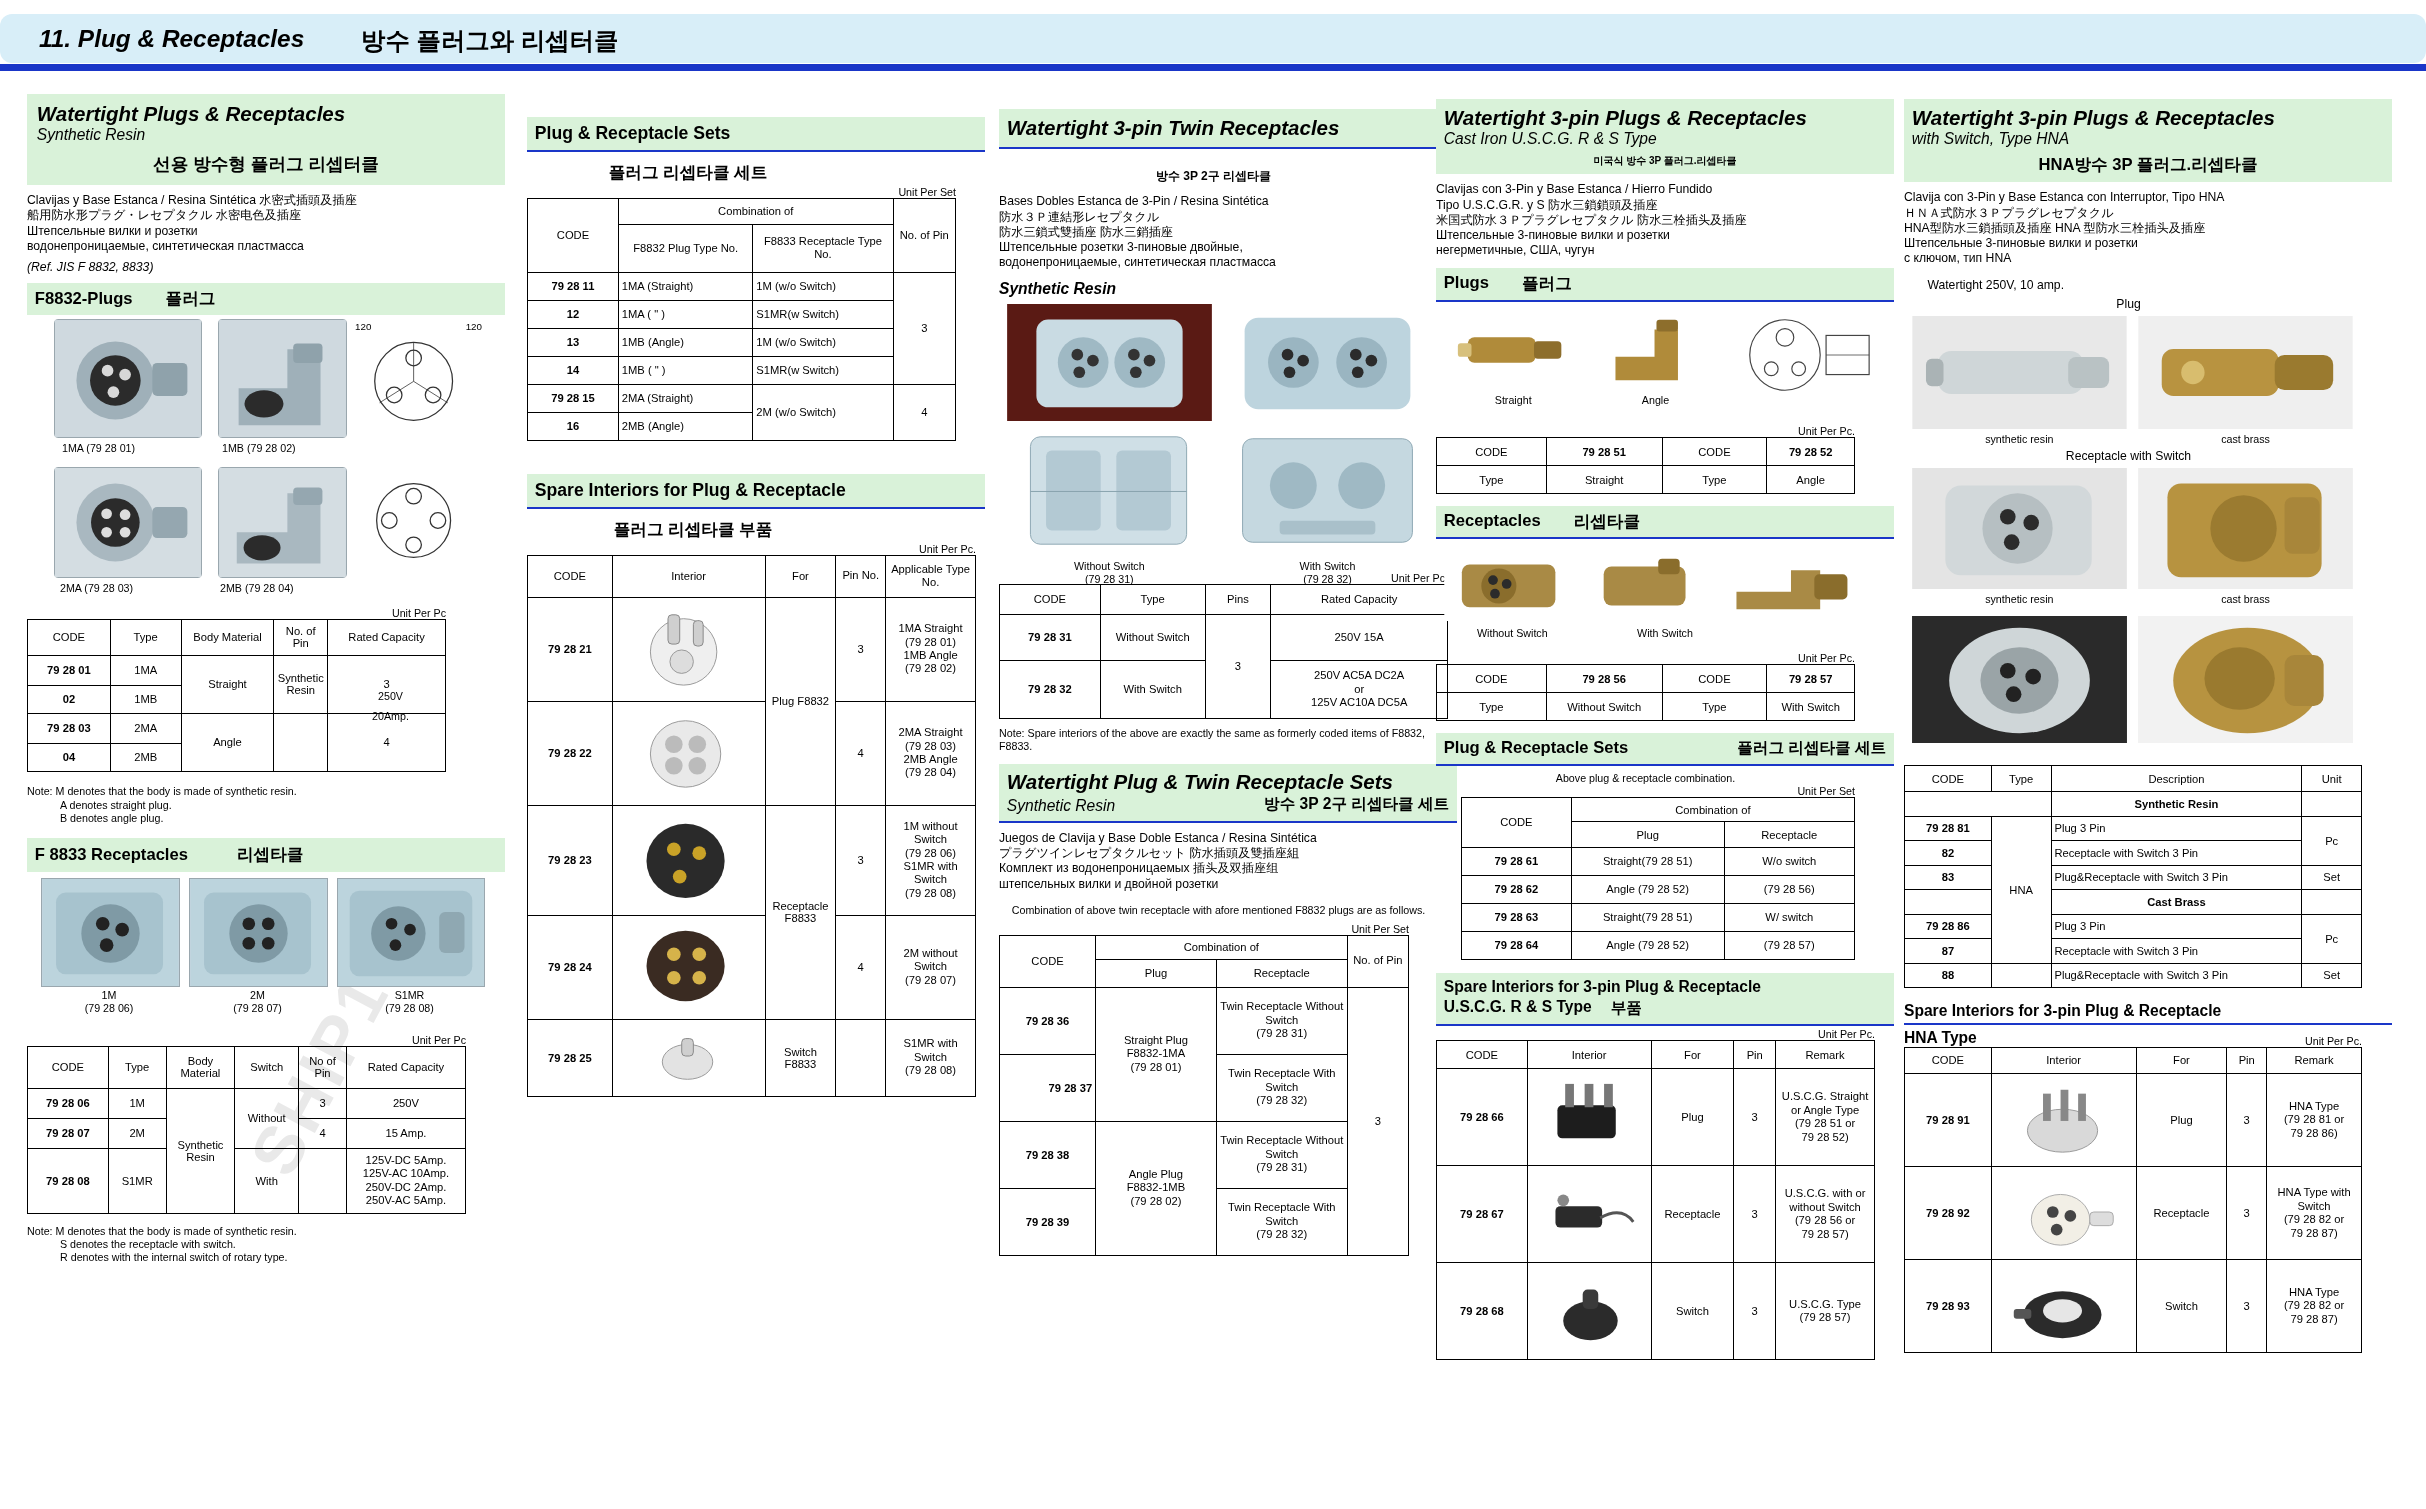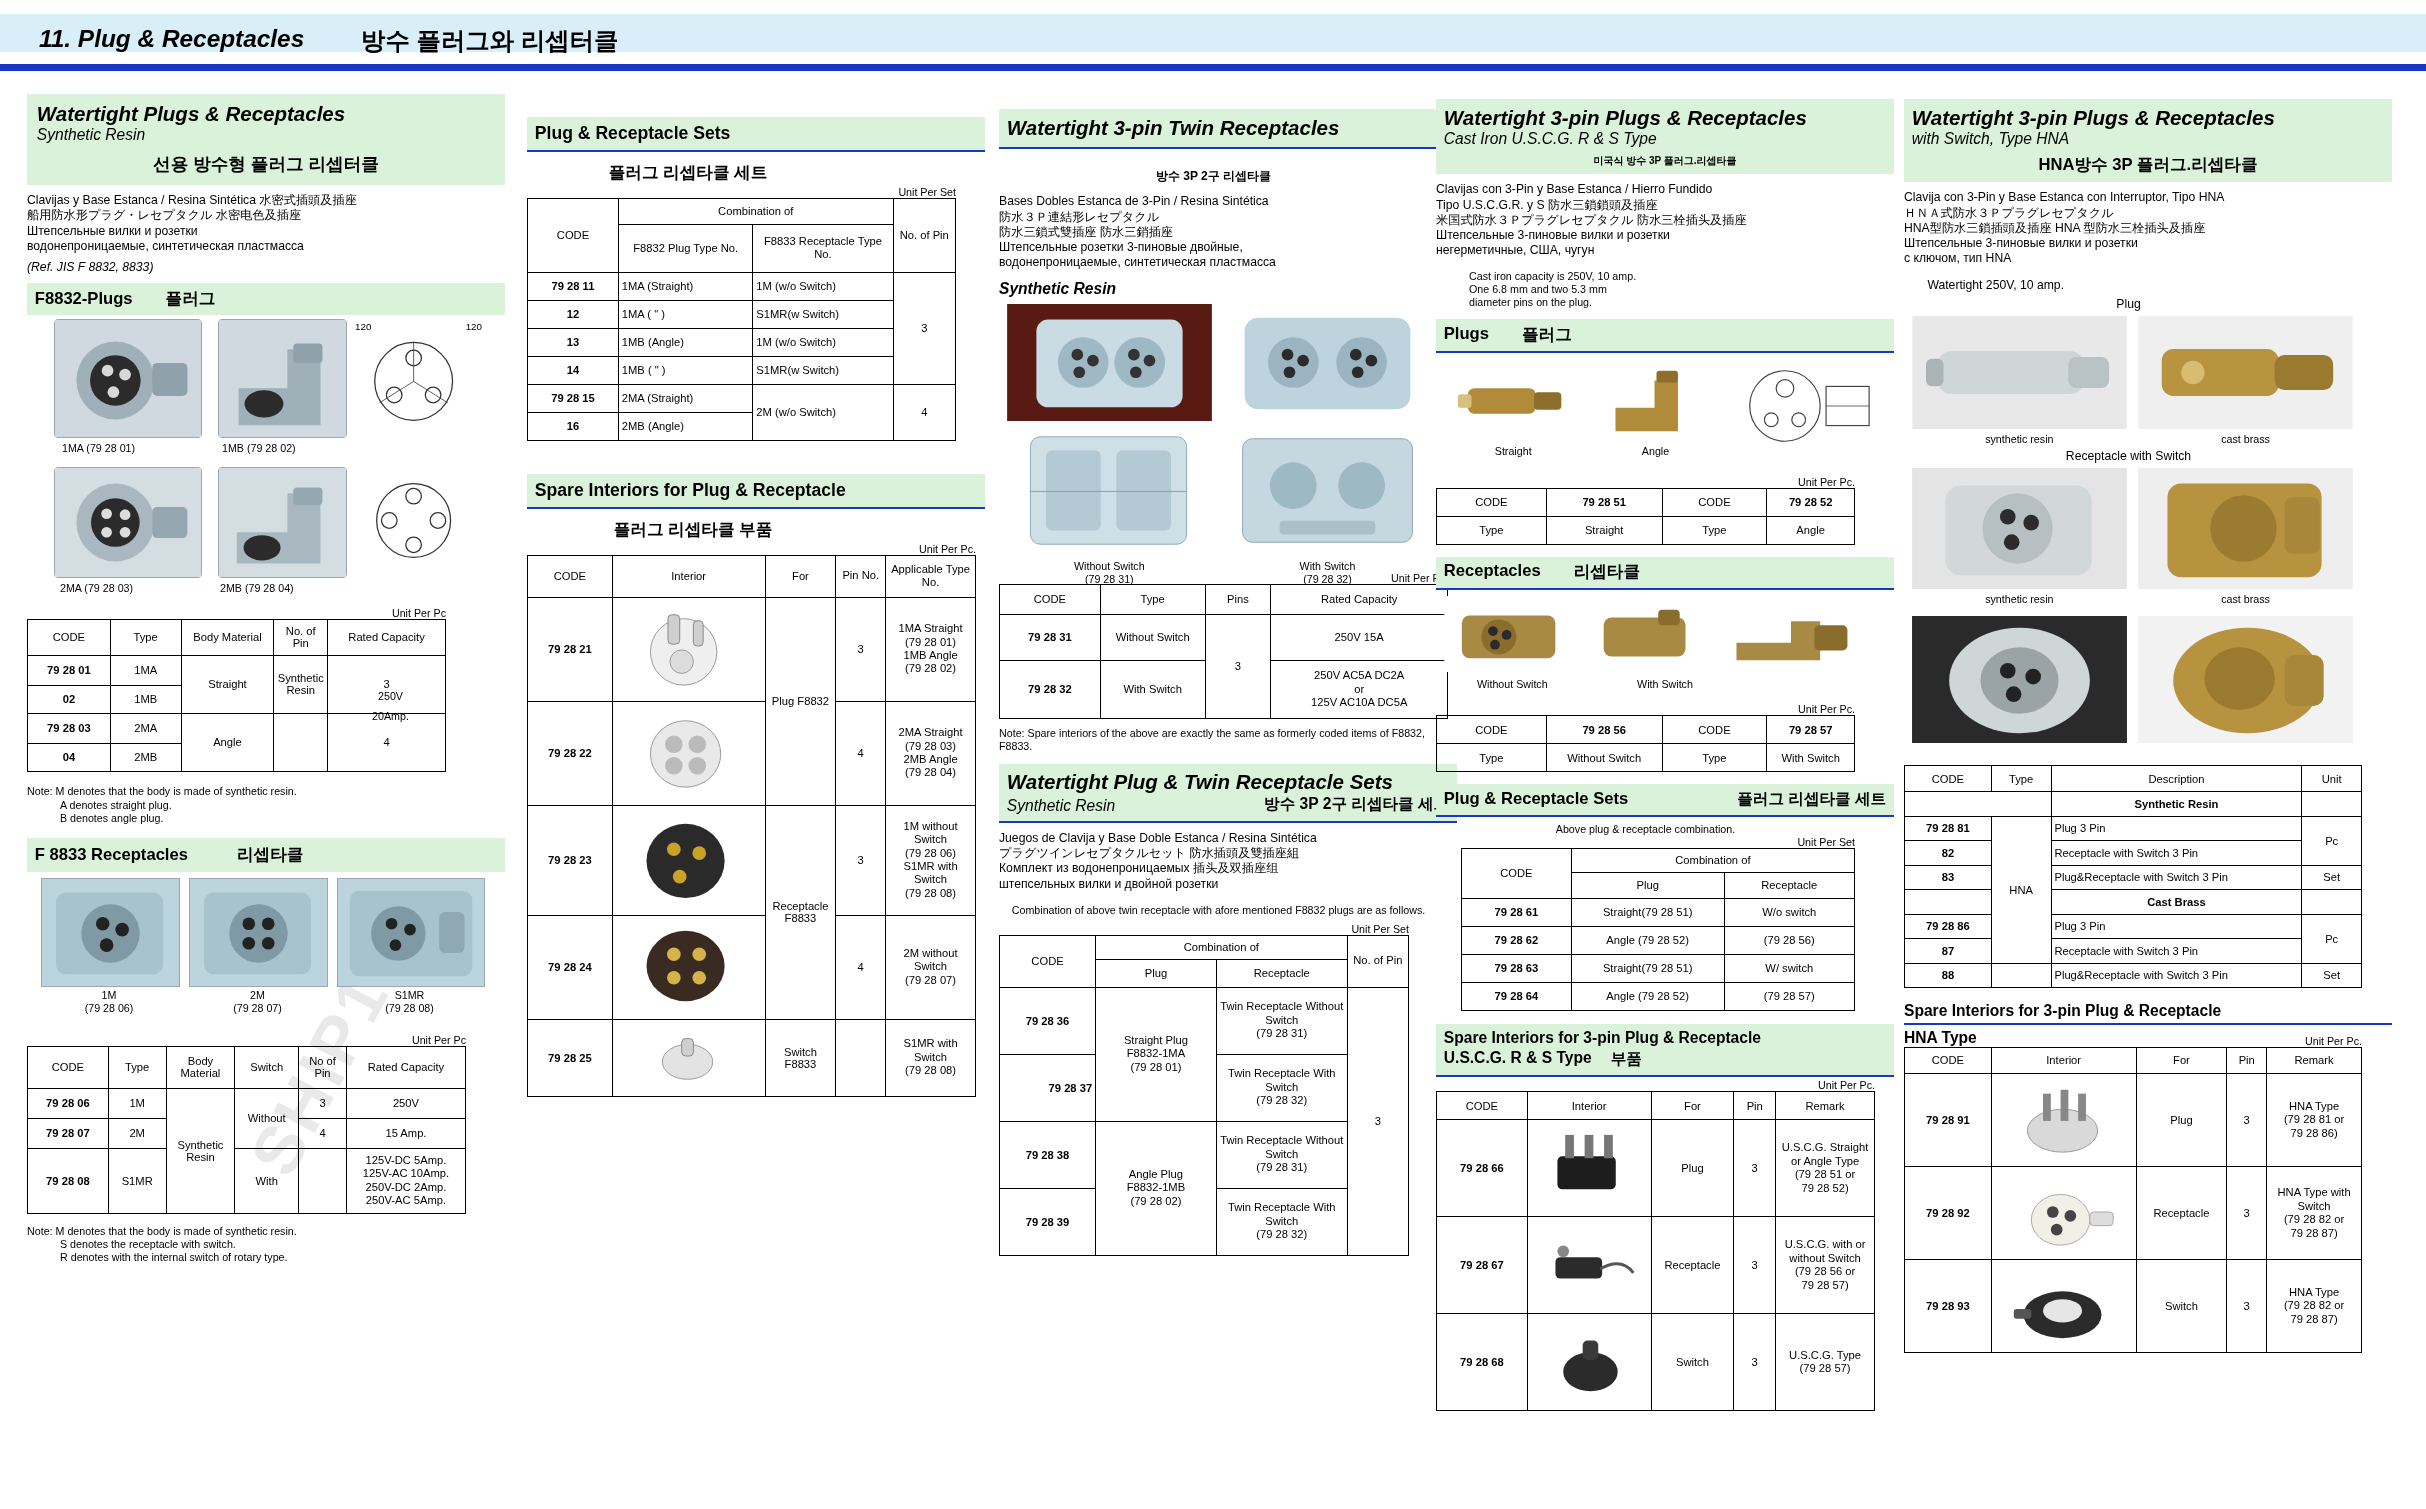--- a/index.html
+++ b/index.html
@@ -1,20 +1,20 @@
 <!DOCTYPE html>
 <html><head>
 <meta charset="utf-8">
 <style>
   html,body{margin:0;padding:0;background:#ffffff;}
   body{width:2426px;height:1510px;font-family:"Liberation Sans",sans-serif;color:#000;overflow:hidden;}
   .page{position:relative;width:2426px;height:1510px;}
 
   
-  .hdr{position:absolute;left:0;top:13.7px;width:2426px;height:38px;background:#d8eef8;}
+  .hdr{position:absolute;left:0;top:13.7px;width:2426px;height:49px;background:#d8eef8;border-radius:12px;}
   .hdr .hl{position:absolute;left:39px;top:11.7px;font-size:24.4px;font-style:italic;font-weight:bold;}
   .hdr .hk{position:absolute;left:361px;top:11.7px;font-size:24.4px;font-weight:bold;}
   .hdr-rule{position:absolute;left:0;top:64px;width:2426px;height:6.8px;background:#1a36c8;}
 
   
   .band{background:#d9f2d9;}
   .t-title{font-size:20.5px;font-weight:bold;font-style:italic;}
   .t-sub{font-size:15.6px;font-style:italic;}
   .t-kor{font-size:17.6px;font-weight:bold;}
   .sm{font-size:12.2px;line-height:1.25;}
@@ -591,23 +591,20 @@
       <div class="t-sub">Cast Iron    U.S.C.G. R &amp; S Type</div>
       <div class="b center" style="font-size:10px;margin-top:5.9px;">미국식 방수 3P 플러그.리셉타클</div>
     </div>
     <div class="sm" style="margin-top:7.8px;">
       <div>Clavijas con 3-Pin y Base Estanca / Hierro Fundido</div>
       <div>Tipo U.S.C.G.R. y S            防水三鎖鎖頭及插座</div>
       <div>米国式防水３Ｐプラグレセプタクル    防水三栓插头及插座</div>
       <div>Штепсельные 3-пиновые вилки и розетки</div>
       <div>негерметичные, США, чугун</div>
     </div>
-    <div class="xs" style="margin-top:11.7px;margin-left:33px;white-space:pre-line;">Cast iron  capacity is 250V, 10 amp.
-One 6.8 mm and two 5.3 mm
-diameter pins on the plug.</div>
 
     <div class="band ul-blue" style="margin-top:9.8px;padding:4.9px 7.8px;display:flex;gap:33px;">
       <span class="b" style="font-size:16.6px;">Plugs</span>
       <span class="b" style="font-size:16.6px;">플러그</span>
     </div>
 
     <div style="position:relative;height:117px;margin-top:5.9px;">
       <div class="photo" style="left:13.7px;top:0;width:127px;height:82px;">
         <svg width="127" height="82" viewBox="0 0 130 84">
             <rect width="130" height="84" fill="#fff"></rect>

